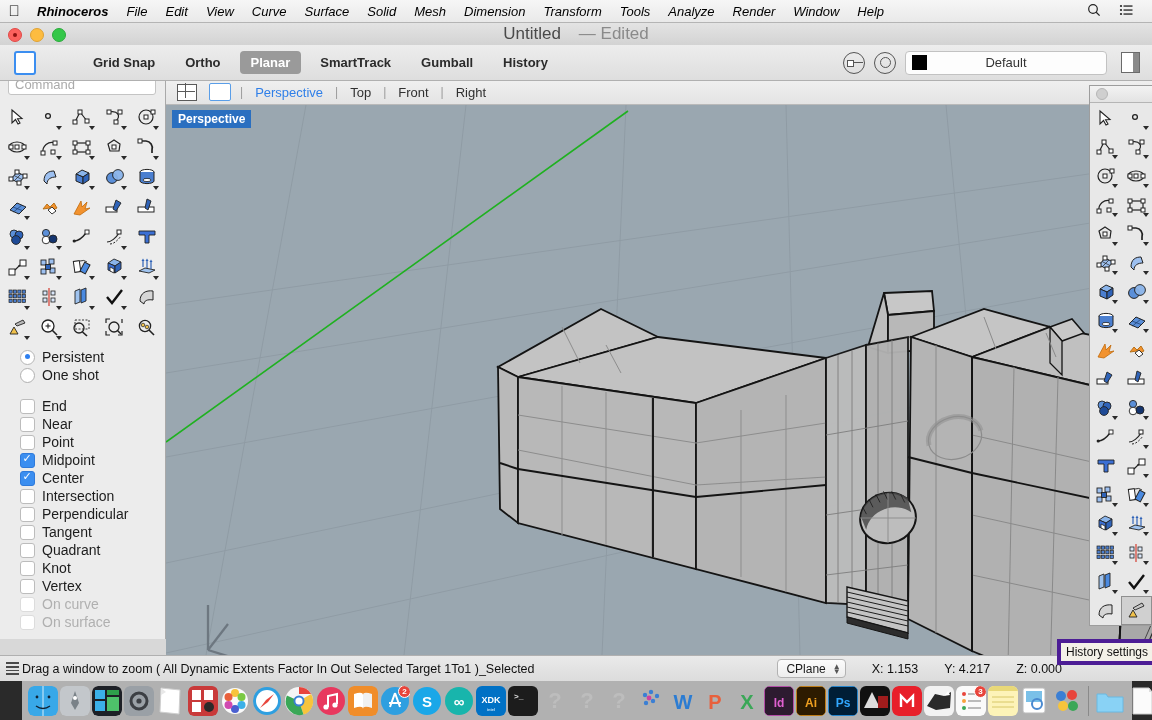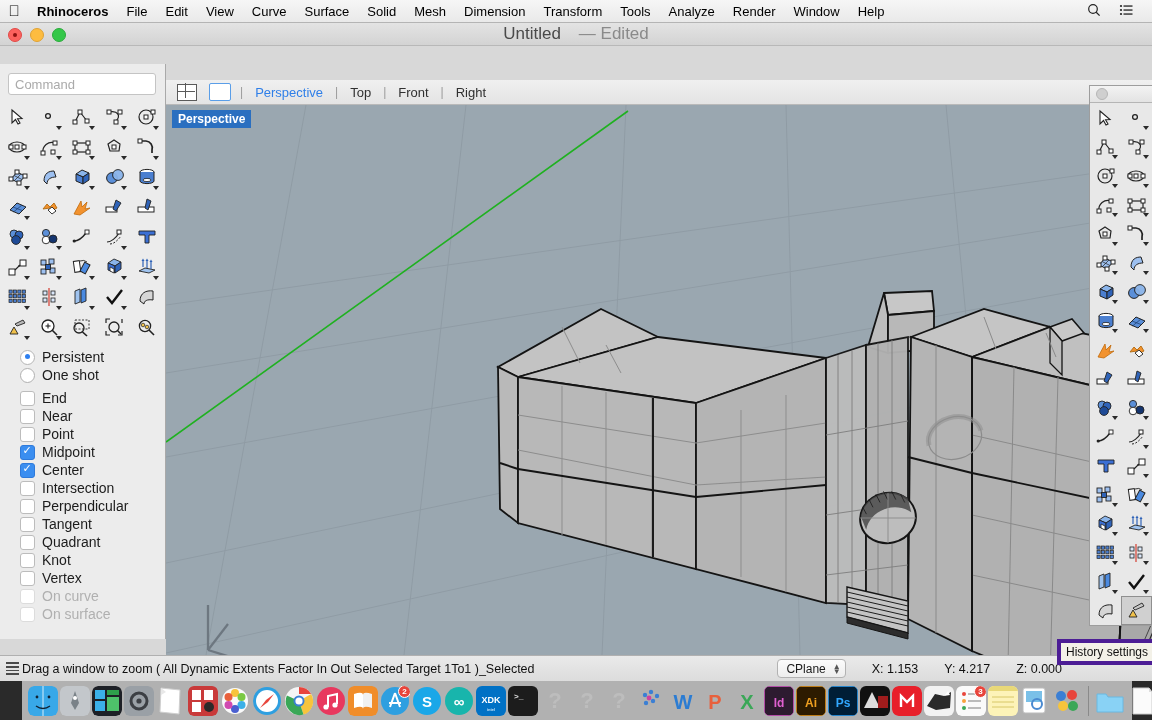--- a/index.html
+++ b/index.html
@@ -22,21 +22,21 @@
     border-bottom: 1px solid #b4b4b4;
     display: flex; align-items: center;
     font-size: 13px; color: #000;
     z-index: 40;
   }
   .apple-logo {
     width: 28px; text-align: center;
     font-size: 15px; line-height: 1;
     padding-bottom: 2px;
   }
-  .menu-item { padding: 0 9px; white-space: nowrap; }
+  .menu-item { padding: 0 9px; white-space: nowrap; font-style: italic; }
   .menu-item.appname { font-weight: bold; }
   .menubar-right {
     margin-left: auto; display: flex; align-items: center;
     padding-right: 10px;
   }
   .mb-icon { padding: 0 9px; font-size: 13px; line-height: 1; }
 
   
   .titlebar {
     position: absolute; top: 22px; left: 0;
@@ -169,21 +169,21 @@
   }
 
   
   .osnap {
     padding: 6px 0 0 20px;
   }
   .osnap-row {
     display: flex; align-items: center;
     height: 18px; font-size: 14px; color: #1c1c1c;
   }
-  .osnap-row.gap { margin-top: 5px; }
+  .osnap-row.gap { margin-top: 13px; }
   .osnap-row.dim { color: #b0b0b0; }
   .radio {
     width: 13px; height: 13px; border-radius: 50%;
     border: 1px solid #b0b0b0; background: #fff;
     margin-right: 7px; position: relative; flex: none;
   }
   .radio.checked { background: #fff; border-color: #b5b5b5; }
   .radio.checked::after {
     content:''; position: absolute; left: 3.5px; top: 3.5px;
     width: 5px; height: 5px; border-radius: 50%; background: #2d7ff0;
@@ -417,20 +417,38 @@
       <div class="dot red"></div>
       <div class="dot yellow"></div>
       <div class="dot green"></div>
     </div>
     <div class="win-title">
       <span>Untitled</span>
       <span class="edited">— Edited</span>
     </div>
   </div>
 
+  <div class="rhino-toolbar">
+    <div class="panel-toggle"></div>
+    <div class="toggle-btn first">Grid Snap</div>
+    <div class="toggle-btn">Ortho</div>
+    <div class="toggle-btn on">Planar</div>
+    <div class="toggle-btn">SmartTrack</div>
+    <div class="toggle-btn">Gumball</div>
+    <div class="toggle-btn">History</div>
+    <div class="tb-right">
+      <div class="circ-icon layer"></div>
+      <div class="circ-icon target"></div>
+      <div class="layer-field">
+        <div class="layer-swatch"></div>
+        <div class="layer-name">Default</div>
+      </div>
+      <div class="right-panel-icon"></div>
+    </div>
+  </div>
 
   <div class="sidebar">
     <div class="cmd-input">Command</div>
     <div class="tool-grid" id="sidebar-tools">
         <div class="tool-cell">
           <svg width="22" height="20" viewBox="0 0 22 20">
             <path d="M5,3 L5,16 L8.5,12.5 L11,17 L13,16 L10.5,11.7 L15,11.5 Z" fill="#fff" stroke="#222" stroke-width="1.1"></path>
           </svg>
         </div>
         <div class="tool-cell">

